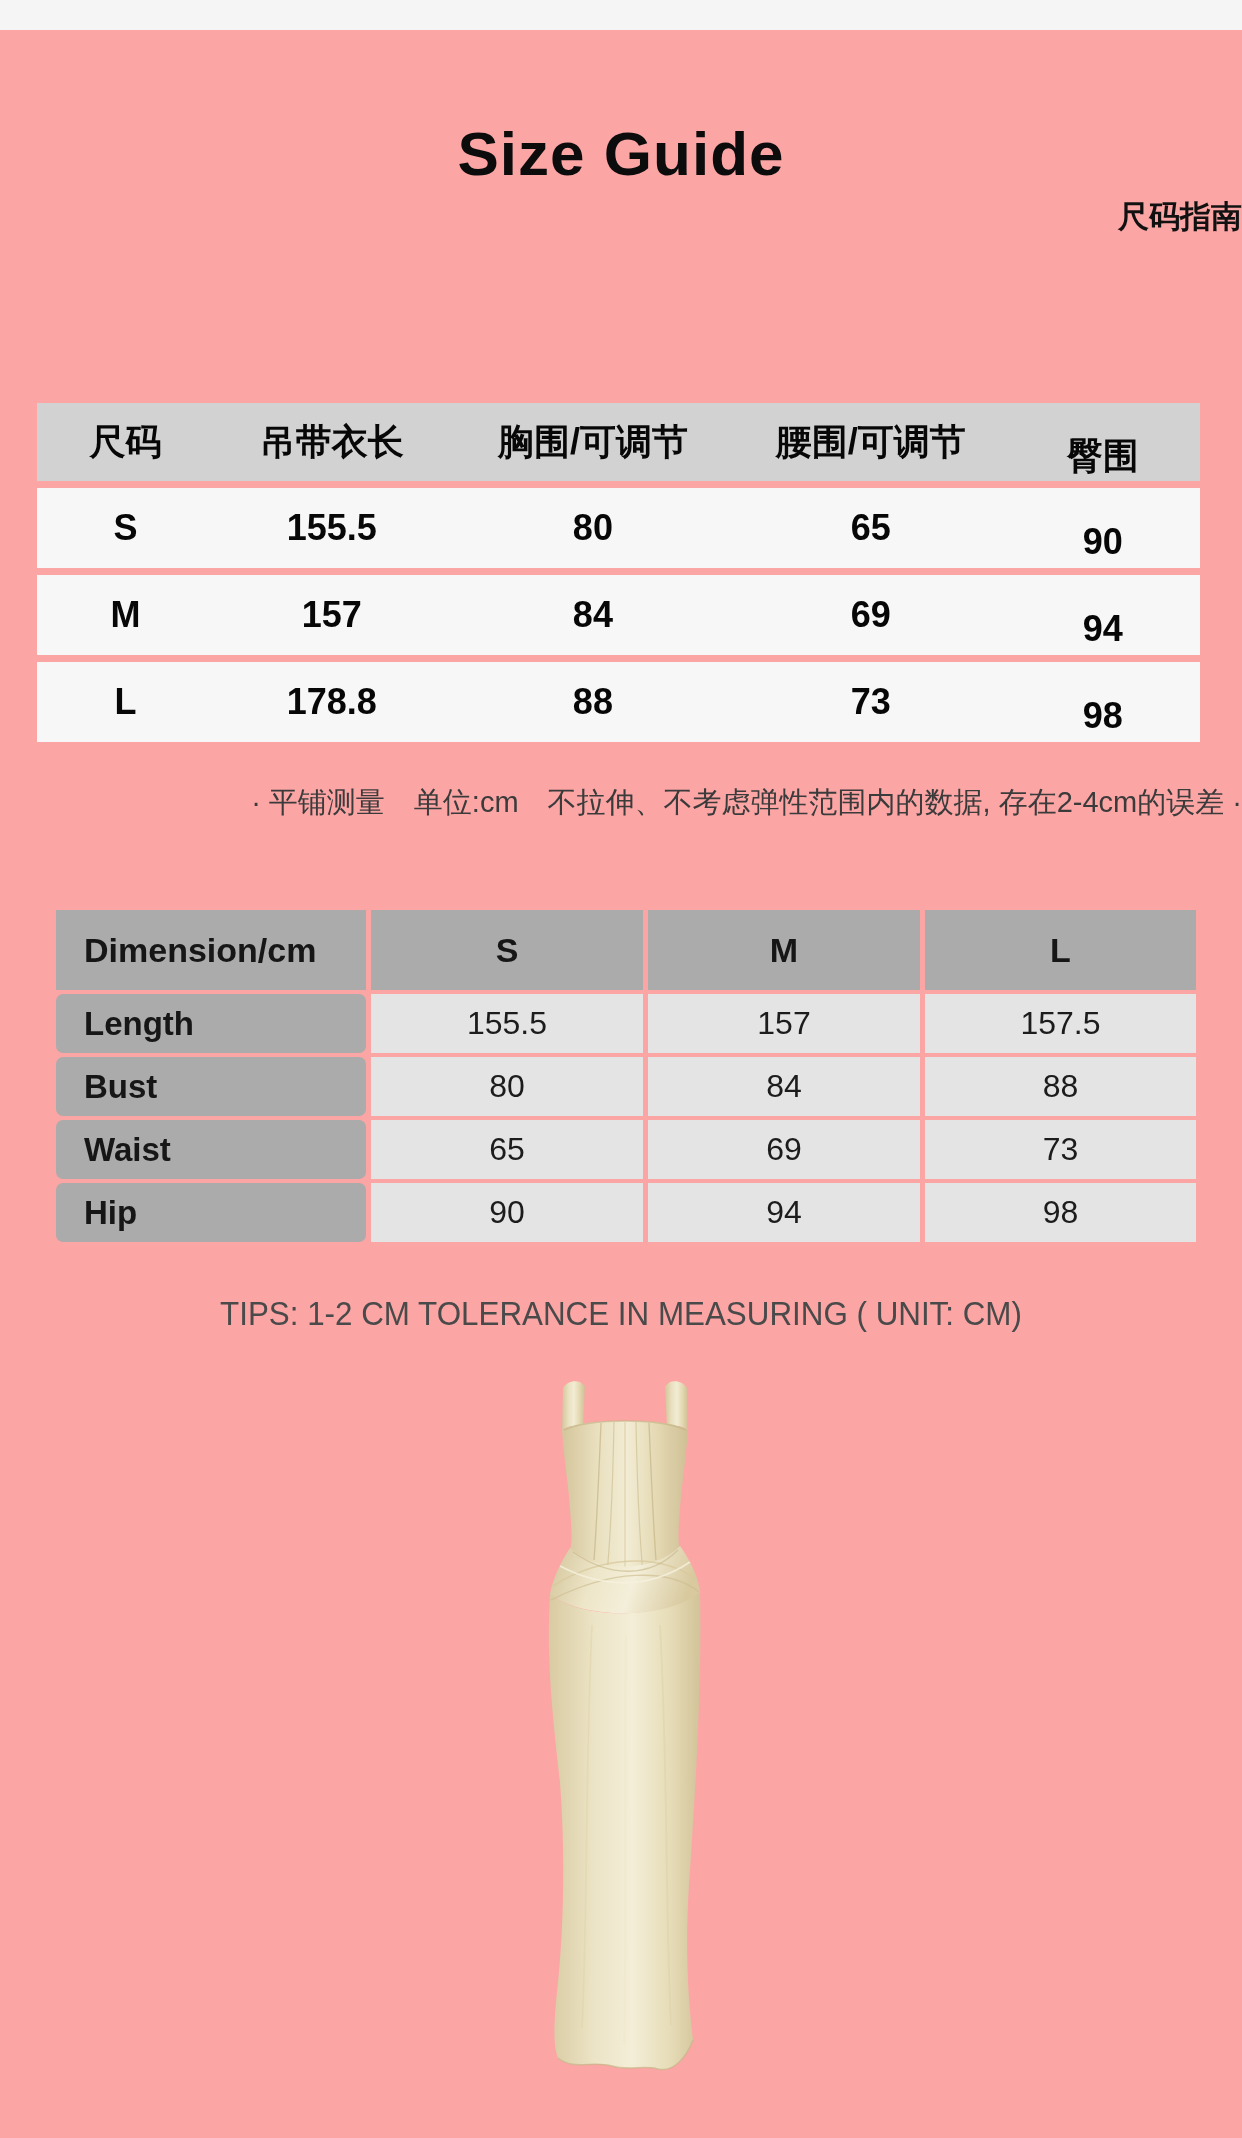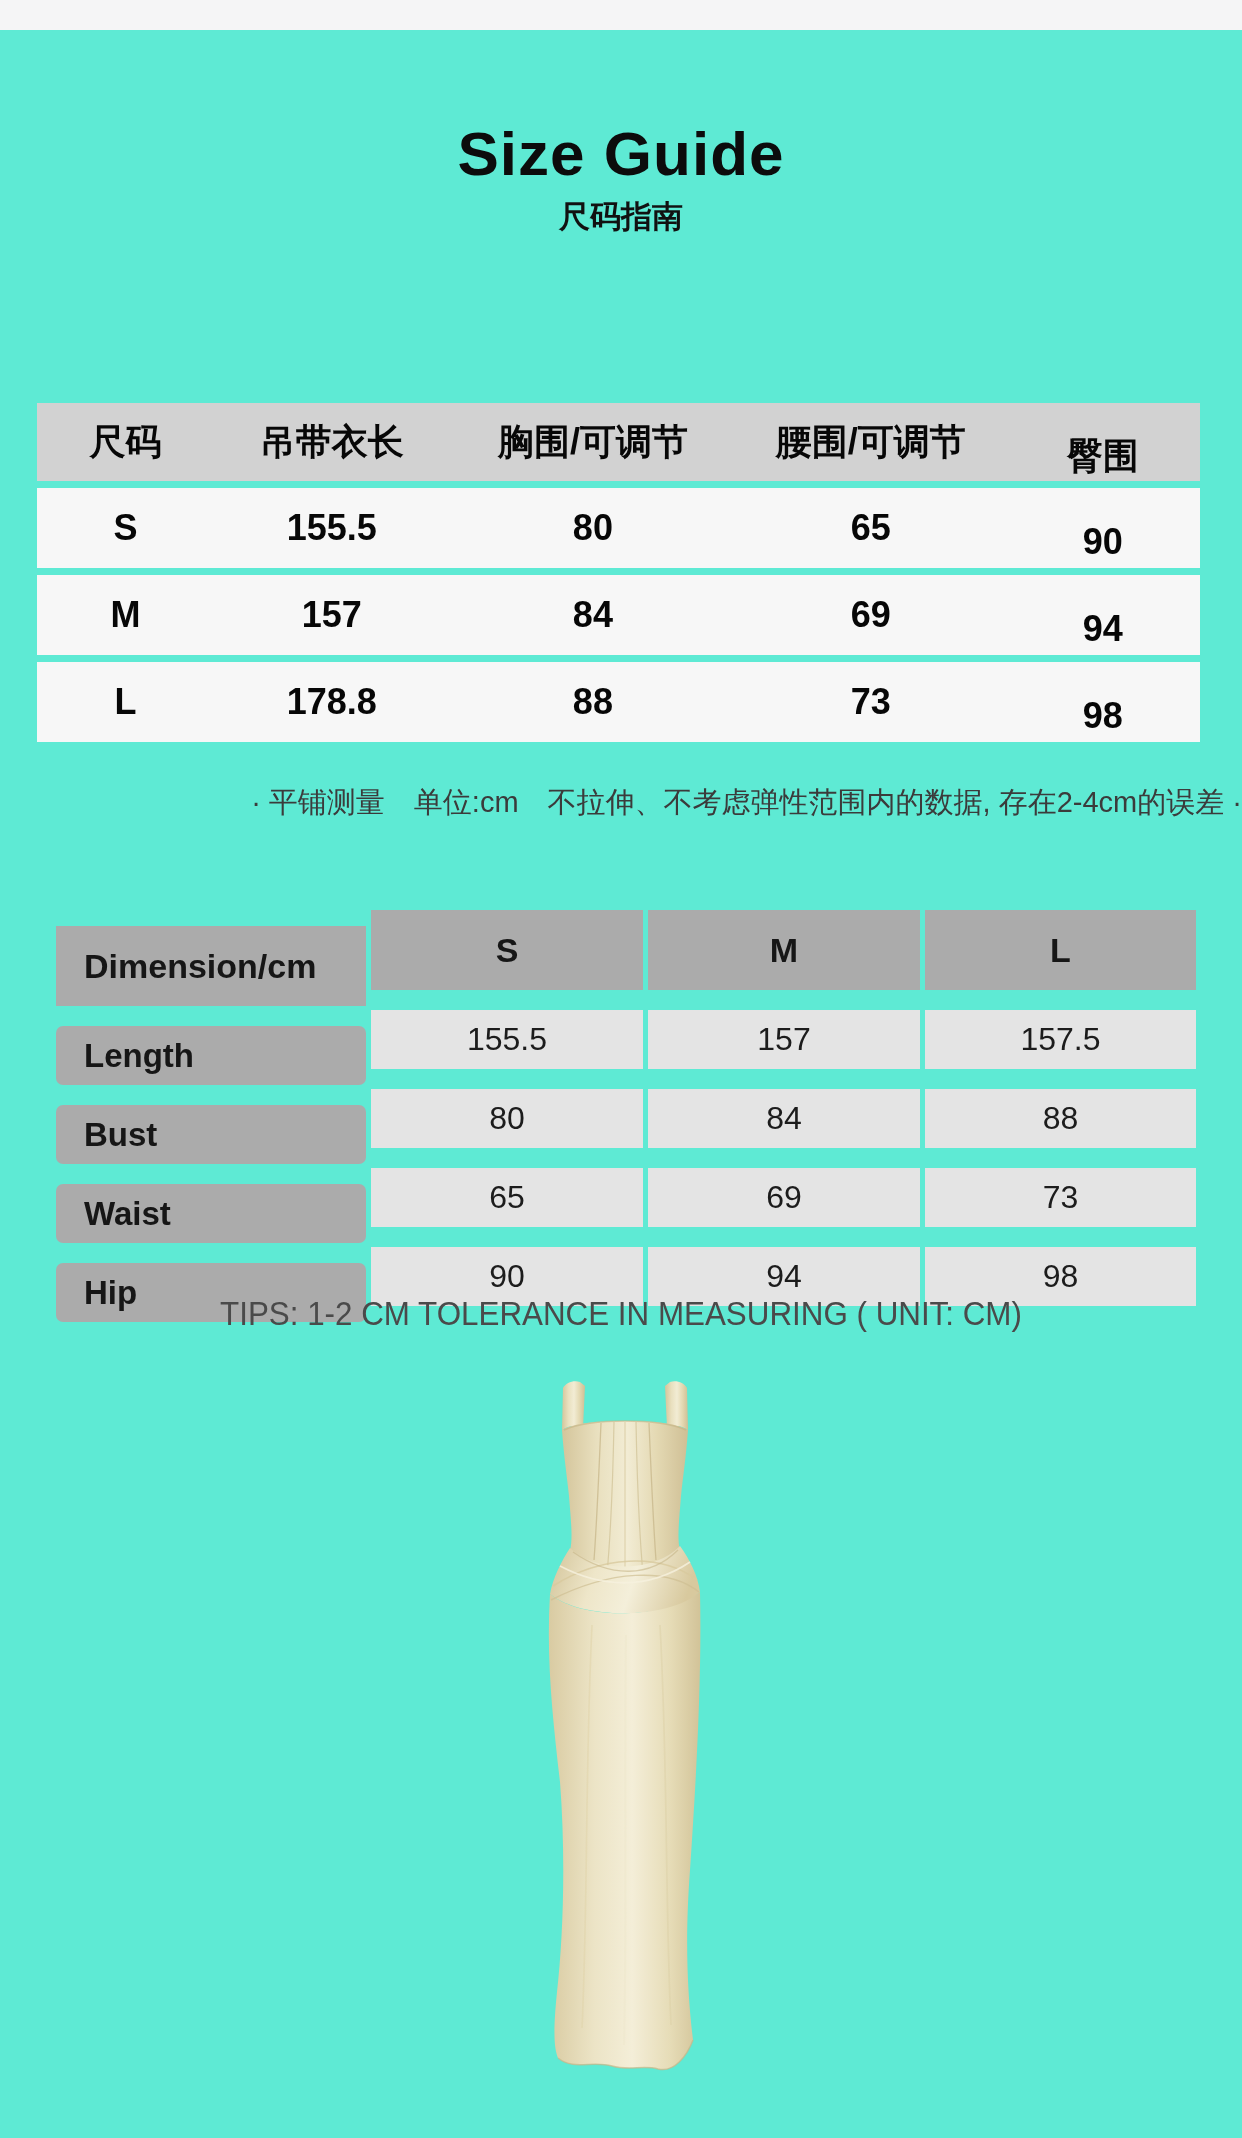--- a/index.html
+++ b/index.html
@@ -1,31 +1,31 @@
 <!DOCTYPE html>
 <html><head>
 <meta charset="utf-8">
 <style>
   * { margin:0; padding:0; box-sizing:border-box; }
   html,body { background:#ffffff; }
   .page {
     position:relative; width:1242px; height:2138px;
-    background:#5eead4; overflow:hidden;
+    background:#fca5a5; overflow:hidden;
     font-family:"Liberation Sans","DejaVu Sans",sans-serif;
     color:#000;
   }
   .top-bar { position:absolute; left:0; top:0; width:1242px; height:30px; background:#f5f5f6; }
 
   .page-title {
     position:absolute; left:0; top:118px; width:1242px;
     text-align:center; font-size:62px; font-weight:700; letter-spacing:1px; color:#0c0c0c;
   }
   .page-subtitle {
     position:absolute; left:0; top:196px; width:1242px;
-    text-align:center; font-size:31px; font-weight:600; color:#111;
+    text-align:right; font-size:31px; font-weight:600; color:#111;
   }
 
   
   .size-table { position:absolute; left:37px; top:403px; width:1163px; }
   .st-row {
     display:flex; align-items:center; height:80px;
     background:#f7f7f7; margin-bottom:7px;
   }
   .st-row.st-header { background:#d2d2d2; height:78px; }
   .st-cell {
@@ -42,21 +42,21 @@
   }
 
   
   .dim-table {
     position:absolute; left:56px; top:910px; width:1141px;
     display:grid; grid-template-columns:310px 272px 272px 271px;
     gap:4px 5px;
   }
   .dim-cell { display:flex; align-items:center; justify-content:center; }
   .dim-head { background:#ababab; height:80px; font-weight:700; font-size:34px; color:#161616; }
-  .dim-head.first, .dim-label { justify-content:flex-start; padding-left:28px;margin-top:16px; }
+  .dim-head.first, .dim-label { justify-content:flex-start; padding-left:28px; }
   .dim-label { background:#ababab; height:59px; font-weight:600; font-size:33px; color:#161616;border-radius:7px; }
   .dim-val { background:#e4e4e4; height:59px; font-weight:400; font-size:32px; color:#1c1c1c; }
 
   
   .tips-line {
     position:absolute; left:0; top:1295px; width:1242px;
     text-align:center; font-size:33px; font-weight:500; color:#4a4a4a;
     transform:scaleX(0.95); transform-origin:50% 50%; white-space:nowrap;
   }
 

